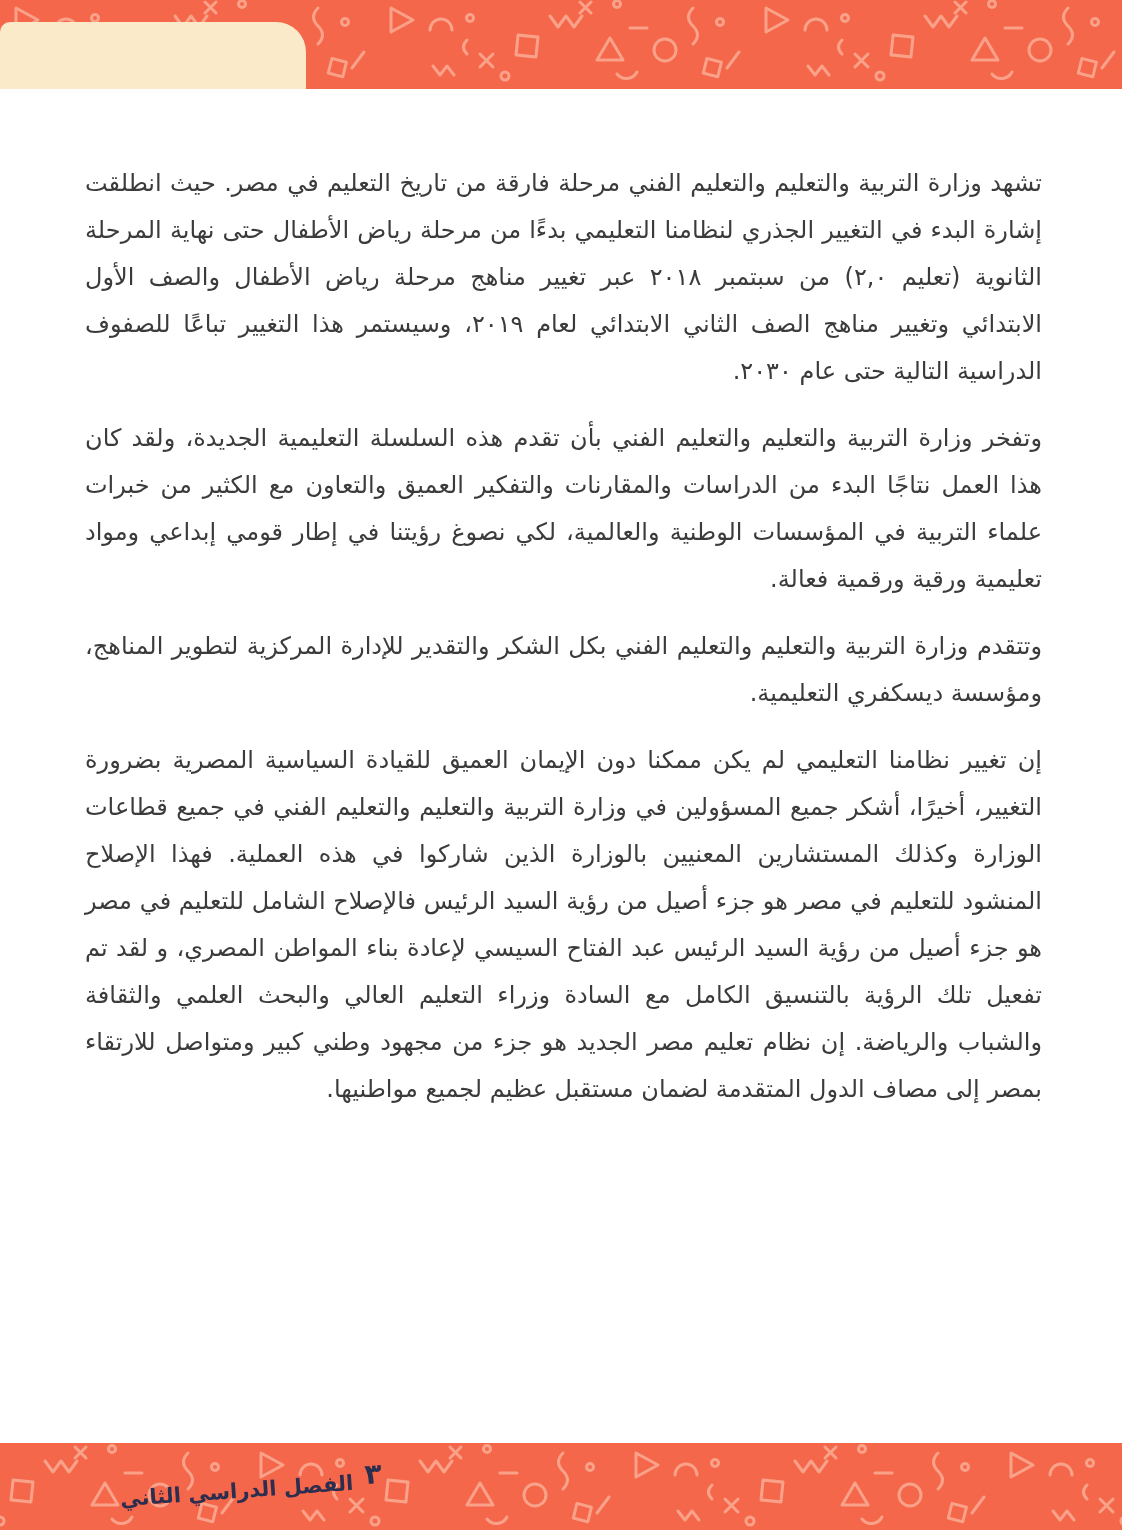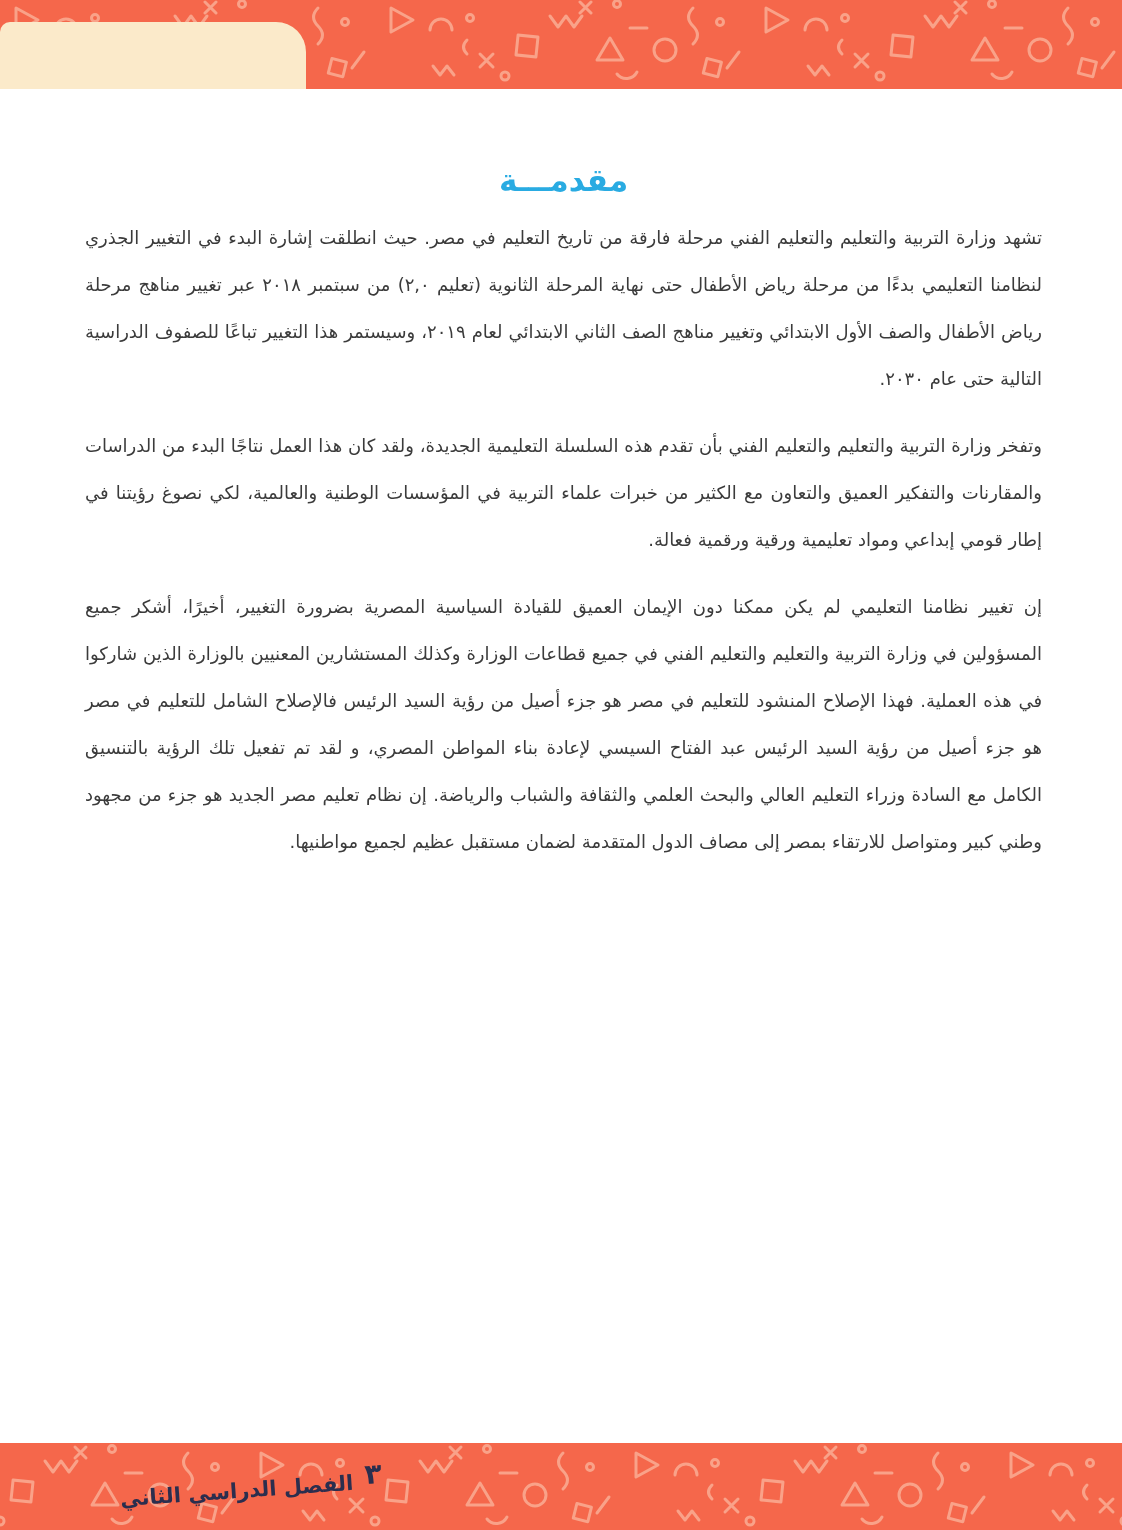--- a/index.html
+++ b/index.html
@@ -41,21 +41,21 @@
     margin:0 0 14px 0;
     text-align:center;
     color:var(--heading);
     font-size:31px;
     font-weight:bold;
     line-height:40px;
   }
   .para{
     margin:0 0 20px 0;
     color:var(--body_text);
-    font-size:18px;
+    font-size:24px;
     line-height:47px;
     text-align:justify;
     text-align-last:right;
   }
   .footer-info{
     position:absolute;
     top:30px;left:120px;
     display:flex;
     flex-direction:row-reverse; 
     align-items:center;
@@ -100,23 +100,23 @@
 <div class="band header">
   <svg class="doodles" width="1122" height="89">
     <use href="#doodle-tile" x="0" y="-4"></use>
     <use href="#doodle-tile" x="375" y="-4"></use>
     <use href="#doodle-tile" x="750" y="-4"></use>
   </svg>
   <div class="cream-tab"></div>
 </div>
 
 <div class="content">
-  <h1 class="page-title">مقدمـــة</h1>
   <p class="para">تشهد وزارة التربية والتعليم والتعليم الفني مرحلة فارقة من تاريخ التعليم في مصر. حيث انطلقت إشارة البدء في التغيير الجذري لنظامنا التعليمي بدءًا من مرحلة رياض الأطفال حتى نهاية المرحلة الثانوية (تعليم ٢,٠) من سبتمبر ٢٠١٨ عبر تغيير مناهج مرحلة رياض الأطفال والصف الأول الابتدائي وتغيير مناهج الصف الثاني الابتدائي لعام ٢٠١٩، وسيستمر هذا التغيير تباعًا للصفوف الدراسية التالية حتى عام ٢٠٣٠.</p>
   <p class="para">وتفخر وزارة التربية والتعليم والتعليم الفني بأن تقدم هذه السلسلة التعليمية الجديدة، ولقد كان هذا العمل نتاجًا البدء من الدراسات والمقارنات والتفكير العميق والتعاون مع الكثير من خبرات علماء التربية في المؤسسات الوطنية والعالمية، لكي نصوغ رؤيتنا في إطار قومي إبداعي ومواد تعليمية ورقية ورقمية فعالة.</p>
+  <p class="para">وتتقدم وزارة التربية والتعليم والتعليم الفني بكل الشكر والتقدير للإدارة المركزية لتطوير المناهج، ومؤسسة ديسكفري التعليمية.</p>
   <p class="para">إن تغيير نظامنا التعليمي لم يكن ممكنا دون الإيمان العميق للقيادة السياسية المصرية بضرورة التغيير، أخيرًا، أشكر جميع المسؤولين في وزارة التربية والتعليم والتعليم الفني في جميع قطاعات الوزارة وكذلك المستشارين المعنيين بالوزارة الذين شاركوا في هذه العملية. فهذا الإصلاح المنشود للتعليم في مصر هو جزء أصيل من رؤية السيد الرئيس فالإصلاح الشامل للتعليم في مصر هو جزء أصيل من رؤية السيد الرئيس عبد الفتاح السيسي لإعادة بناء المواطن المصري، و لقد تم تفعيل تلك الرؤية بالتنسيق الكامل مع السادة وزراء التعليم العالي والبحث العلمي والثقافة والشباب والرياضة. إن نظام تعليم مصر الجديد هو جزء من مجهود وطني كبير ومتواصل للارتقاء بمصر إلى مصاف الدول المتقدمة لضمان مستقبل عظيم لجميع مواطنيها.</p>
 </div>
 
 <div class="band footer">
   <svg class="doodles" width="1122" height="87">
     <use href="#doodle-tile" x="-130" y="-2"></use>
     <use href="#doodle-tile" x="245" y="-2"></use>
     <use href="#doodle-tile" x="620" y="-2"></use>
     <use href="#doodle-tile" x="995" y="-2"></use>
   </svg>

